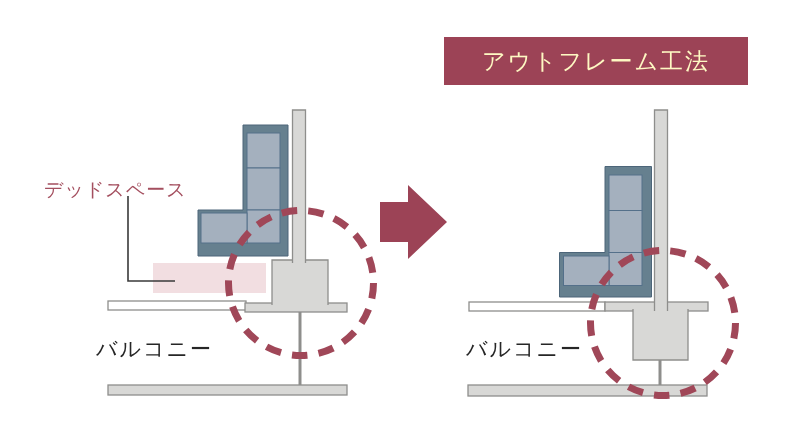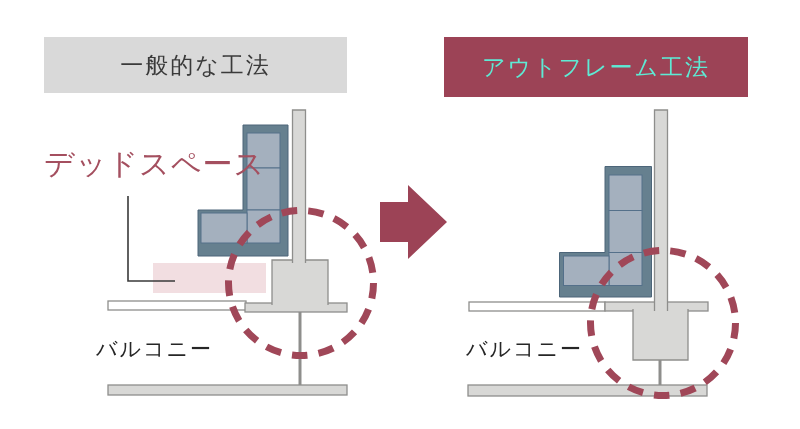--- a/index.html
+++ b/index.html
@@ -7,23 +7,23 @@
     position:relative; width:800px; height:429px; background:#ffffff;
     overflow:hidden;
     font-family:"Liberation Sans","DejaVu Sans",sans-serif;
   }
   .layer { position:absolute; left:0; top:0; }
   .hdr {
     position:absolute; display:flex; align-items:center; justify-content:center;
     font-size:23px; letter-spacing:2px; box-sizing:border-box;
   }
   .hdr-left  { left:44px;  top:37px; width:303px; height:56px; background:#d9d9d9; color:#3a3a3a; }
-  .hdr-right { left:444px; top:37px; width:304px; height:60px; background:#9c4356; color:#5eead4; }
+  .hdr-right { left:444px; top:37px; width:304px; height:48px; background:#9c4356; color:#fef9c3; }
   .lbl { position:absolute; white-space:nowrap; }
-  .lbl-deadspace { left:44px;  top:144px; font-size:30px; letter-spacing:1px; color:#a44f5f; }
+  .lbl-deadspace { left:44px;  top:177px; font-size:19px; letter-spacing:1px; color:#a44f5f; }
   .lbl-balcony-l { left:96px;  top:335px; font-size:21px; letter-spacing:2px; color:#262626; }
   .lbl-balcony-r { left:466px; top:335px; font-size:21px; letter-spacing:2px; color:#262626; }
   .lbl-footnote  { left:729px; top:402px; font-size:19px; letter-spacing:1px; color:#111111; }
   .structure  { fill:#d8d8d6; stroke:#8e8e8c; stroke-width:1.3; }
   .floorwhite { fill:#ffffff; stroke:#8e8e8c; stroke-width:1.3; }
   .wallline   { fill:none; stroke:#8e8e8c; stroke-width:1.3; }
   .rod        { stroke:#8e8e8c; stroke-width:3; }
   .sofa-outer { stroke:#4c6579; stroke-width:1; }
   .cushion    { stroke:#54708a; stroke-width:1; }
   .dashring   { fill:none; stroke-width:7; }
@@ -85,23 +85,20 @@
       <path class="sofa-outer" d="M559.5,252.5 L605,252.5 L605,166.5 L651.5,166.5 L651.5,297 L559.5,297 Z" fill="#66808f"></path>
       <rect class="cushion" x="609" y="175" width="33" height="35.5" fill="#a4b0be"></rect>
       <rect class="cushion" x="609" y="210.5" width="33" height="42" fill="#a4b0be"></rect>
       <rect class="cushion" x="609" y="252.5" width="33" height="33" fill="#a4b0be"></rect>
       <rect class="cushion" x="563.5" y="256" width="45.5" height="29.5" fill="#a4b0be"></rect>
 
       <circle class="dashring" cx="663" cy="323" r="72.5" stroke-dasharray="15.6 11.2" stroke="#a04758"></circle>
     </g>
   </svg>
 
-  <div class="hdr hdr-left">
-    <span>一般的な工法</span>
-  </div>
   <div class="hdr hdr-right">
     <span>アウトフレーム工法</span>
   </div>
 
   <div class="lbl lbl-deadspace">デッドスペース</div>
   <div class="lbl lbl-balcony-l">バルコニー</div>
   <div class="lbl lbl-balcony-r">バルコニー</div>
 </div>
 
 </body></html>

